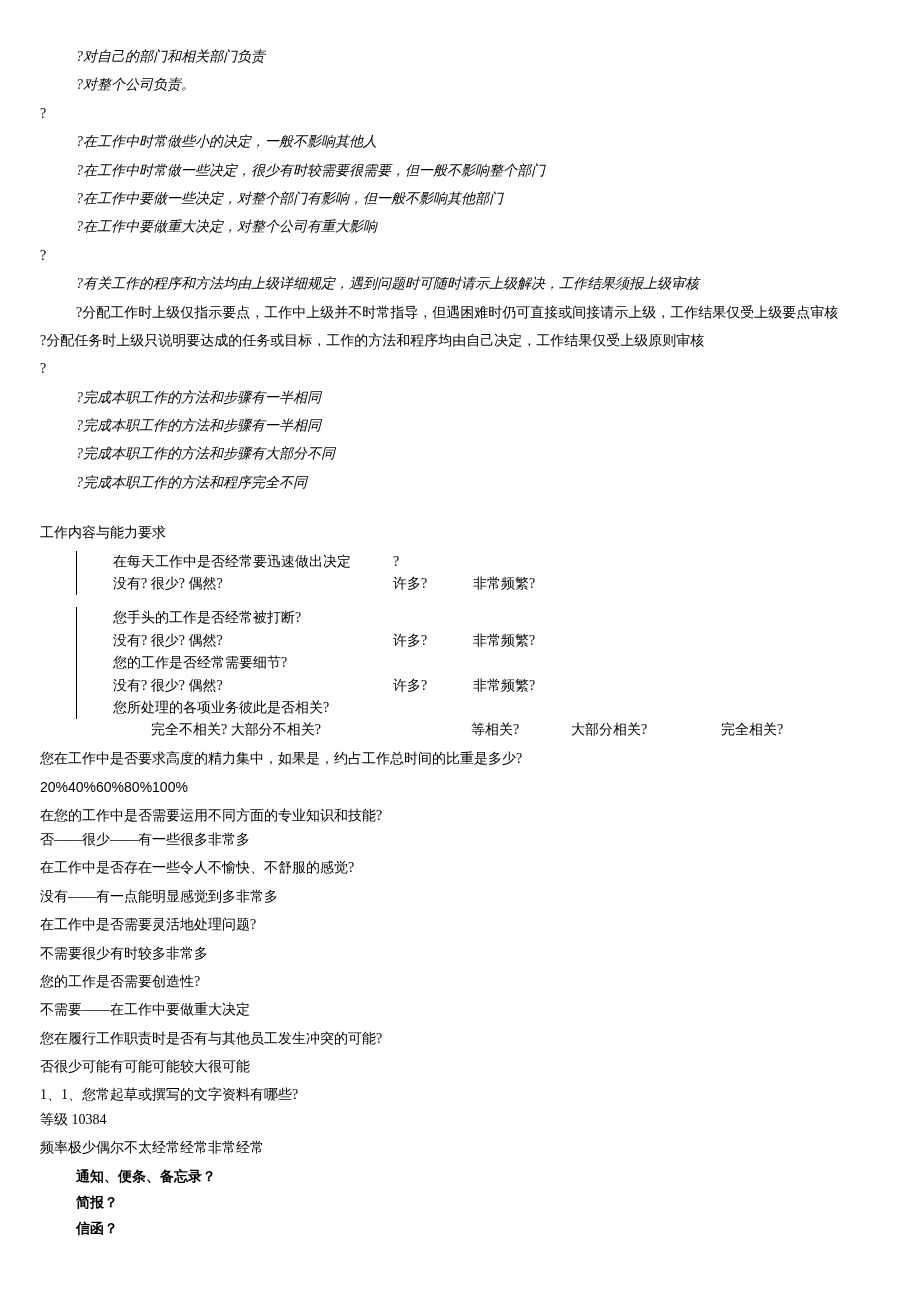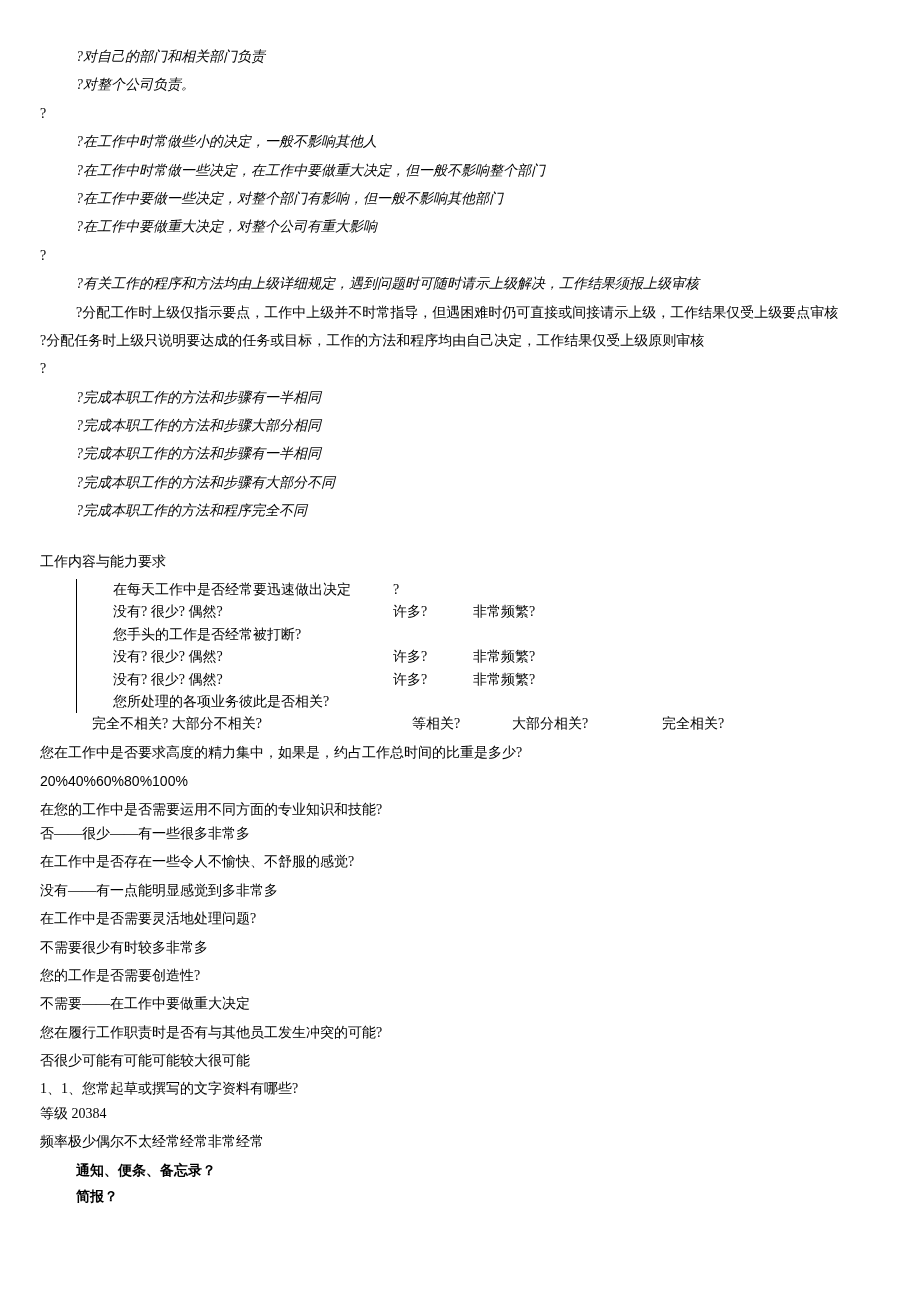--- a/index.html
+++ b/index.html
@@ -23,20 +23,21 @@
     }
     .section-break {
       margin-top: 12px;
     }
     .table-like {
       margin-top: 4px;
       margin-left: 36px;
     }
     .row {
       display: flex;
+      justify-content: center;
     }
     .row-border {
       border-left: 1px solid #000;
     }
     .col1 { width: 280px; padding-left: 36px; }
     .col2 { width: 80px; }
     .col3 { flex: 1; }
     .rrow .c1 { width: 320px; }
     .rrow .c2 { width: 100px; }
     .rrow .c3 { width: 150px; }
@@ -52,70 +53,70 @@
 
 <div class="indent1">
   <div class="para">?对自己的部门和相关部门负责</div>
   <div class="para">?对整个公司负责。</div>
 </div>
 
 <div class="qmark">?</div>
 
 <div class="indent1">
   <div class="para">?在工作中时常做些小的决定，一般不影响其他人</div>
-  <div class="para">?在工作中时常做一些决定，在工作中要做重大决定，但一般不影响整个部门</div>
+  <div class="para">?在工作中时常做一些决定，很少有时较需要很需要，但一般不影响整个部门</div>
   <div class="para">?在工作中要做一些决定，对整个部门有影响，但一般不影响其他部门</div>
   <div class="para">?在工作中要做重大决定，对整个公司有重大影响</div>
 </div>
 
 <div class="qmark">?</div>
 
 <div class="indent1">
   <div class="para">?有关工作的程序和方法均由上级详细规定，遇到问题时可随时请示上级解决，工作结果须报上级审核</div>
 </div>
 <div style="margin:6px 0;">
   <span style="padding-left:36px;">?分配工作时上级仅指示要点，工作中上级并不时常指导，但遇困难时仍可直接或间接请示上级，工作结果仅受上级要点审核</span>
 </div>
 
 <div class="para">?分配任务时上级只说明要达成的任务或目标，工作的方法和程序均由自己决定，工作结果仅受上级原则审核</div>
 
 <div class="qmark">?</div>
 
 <div class="indent1">
   <div class="para">?完成本职工作的方法和步骤有一半相同</div>
-  <div class="para">?完成本职工作的方法和步骤大部分相同</div>
   <div class="para">?完成本职工作的方法和步骤有一半相同</div>
   <div class="para">?完成本职工作的方法和步骤有大部分不同</div>
   <div class="para">?完成本职工作的方法和程序完全不同</div>
 </div>
 
 <div class="section-break para" style="margin-top:28px;">工作内容与能力要求</div>
 
 <div class="table-like">
   <div class="row row-border">
     <div class="col1">在每天工作中是否经常要迅速做出决定</div>
     <div class="col2">?</div>
     <div class="col3"></div>
   </div>
   <div class="row row-border">
     <div class="col1">没有? 很少? 偶然?</div>
     <div class="col2">许多?</div>
     <div class="col3">非常频繁?</div>
   </div>
-  <div class="row row-border" style="">
+  <div class="row row-border" style="margin-top:12px;">
     <div class="col1">您手头的工作是否经常被打断?</div>
     <div class="col2"></div>
       <div class="col3"></div>
   </div>
   <div class="row row-border">
     <div class="col1">没有? 很少? 偶然?</div>
     <div class="col2">许多?</div>
     <div class="col3">非常频繁?</div>
   </div>
   <div class="row row-border">
+    <div class="col1">您的工作是否经常需要细节?</div>
     <div class="col2"></div>
       <div class="col3"></div>
   </div>
   <div class="row row-border">
     <div class="col1">没有? 很少? 偶然?</div>
     <div class="col2">许多?</div>
     <div class="col3">非常频繁?</div>
   </div>
   <div class="row row-border">
     <div class="col1">您所处理的各项业务彼此是否相关?</div>
@@ -142,20 +143,21 @@
 <div class="para">在工作中是否需要灵活地处理问题?</div>
 <div class="para">不需要很少有时较多非常多</div>
 
 <div class="para">您的工作是否需要创造性?</div>
 <div class="para">不需要——在工作中要做重大决定</div>
 
 <div class="para">您在履行工作职责时是否有与其他员工发生冲突的可能?</div>
 <div class="para">否很少可能有可能可能较大很可能</div>
 
 <div class="para">1、1、您常起草或撰写的文字资料有哪些?</div>
-<div class="para" style="margin-top:-4px;">等级 20384</div>
+<div class="para" style="margin-top:-4px;">等级 10384</div>
 
 <div class="para">频率极少偶尔不太经常经常非常经常</div>
 
 <div class="doc-list">
   <div class="para">通知、便条、备忘录？</div>
   <div class="para">简报？</div>
+  <div class="para">信函？</div>
 </div>
 
 </body></html>

